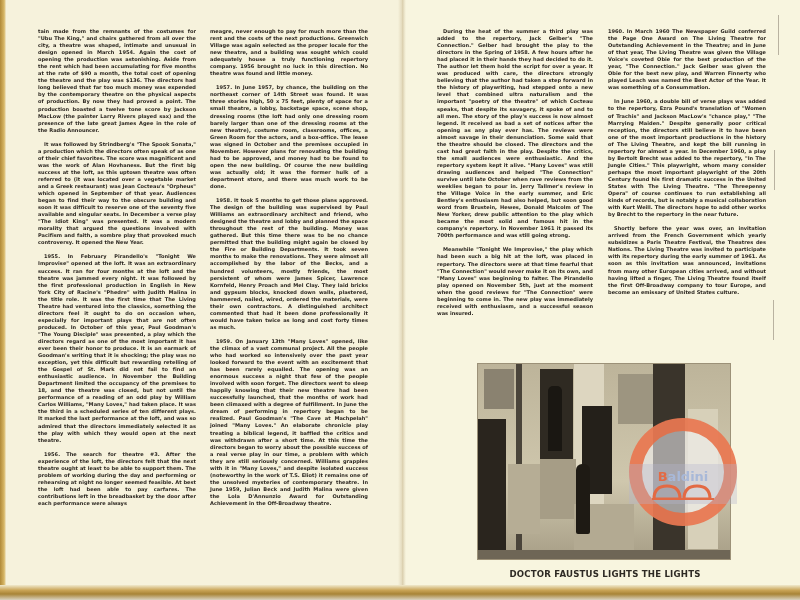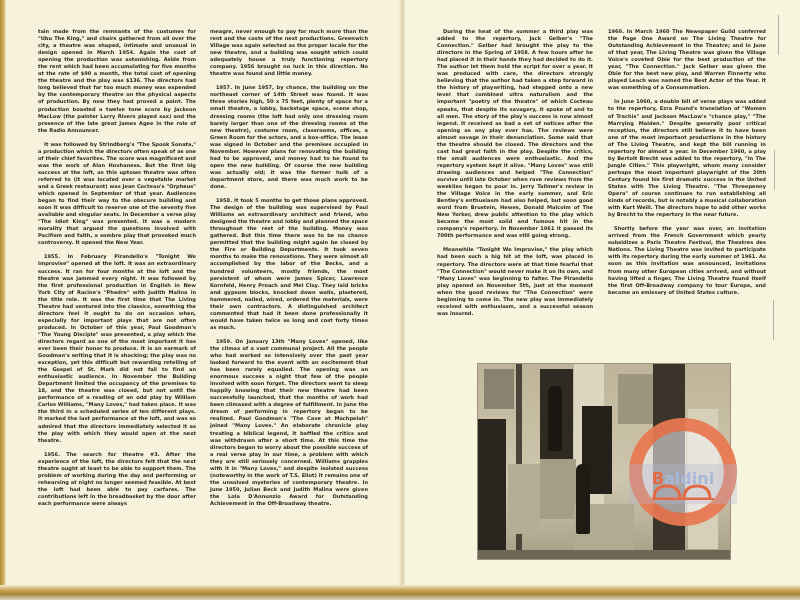--- a/index.html
+++ b/index.html
@@ -14,21 +14,21 @@
   .col p.first { text-indent:0; }
   #col1 { left:38px; top:28px; width:158px; }
   #col2 { left:210px; top:28px; width:158px; }
   #col3 { left:437px; top:28px; width:156px; }
   #col4 { left:608px; top:28px; width:158px; }
   .pencil-mark { position:absolute; width:1px; background:#b9b2a0; }
   .photo { position:absolute; left:477px; top:363px; width:252px; height:195px; background:#cfc6ad; overflow:hidden; border:1px solid #9c9178; }
   .photo .blk { position:absolute; }
   .caption { position:absolute; left:470px; top:569px; width:270px; text-align:center; font-family:"DejaVu Sans", sans-serif; font-size:8.6px; font-weight:bold; color:#2e2a24; letter-spacing:.2px; }
   .stamp { position:absolute; left:629px; top:418px; width:108px; height:108px; border-radius:50%; border:13px solid rgba(232,108,66,.85); box-sizing:border-box; background:rgba(245,245,250,.55); }
-  .stamp .label { position:absolute; left:0; top:38px; width:82px; text-align:center; font-family:"DejaVu Sans", sans-serif; font-size:16px; font-weight:bold; color:#a8b8d8; }
+  .stamp .label { position:absolute; left:0; top:38px; width:82px; text-align:center; font-family:"DejaVu Sans", sans-serif; font-size:13px; font-weight:bold; color:#a8b8d8; }
   .stamp .label .b { color:#e36a44; }
   .stamp .logo { position:absolute; left:10px; top:53px; width:62px; height:16px; }
   .stamp .band { position:absolute; left:-13px; top:33px; width:108px; height:40px; background:rgba(180,180,205,.35); }
 </style>
 </head>
 <body>
 
 <div class="spread">
   <div class="left-edge"></div>
   <div class="page-right"></div>
@@ -84,15 +84,16 @@
 
   <div class="stamp">
     <div class="band"></div>
     <div class="label"><span class="b">B</span><span>aldini</span></div>
     <svg class="logo" viewBox="0 0 62 16">
       <path d="M2 15 Q2 2 15 2 Q28 2 28 15 Z M32 15 Q32 2 45 2 Q58 2 58 15 Z" fill="none" stroke="#e36a44" stroke-width="3"></path>
       <line x1="0" y1="15" x2="62" y2="15" stroke="#e36a44" stroke-width="2"></line>
     </svg>
   </div>
 
+  <div class="caption">DOCTOR FAUSTUS LIGHTS THE LIGHTS</div>
 
   <div class="bottom-edge"></div>
 </div>
 
 </body></html>

